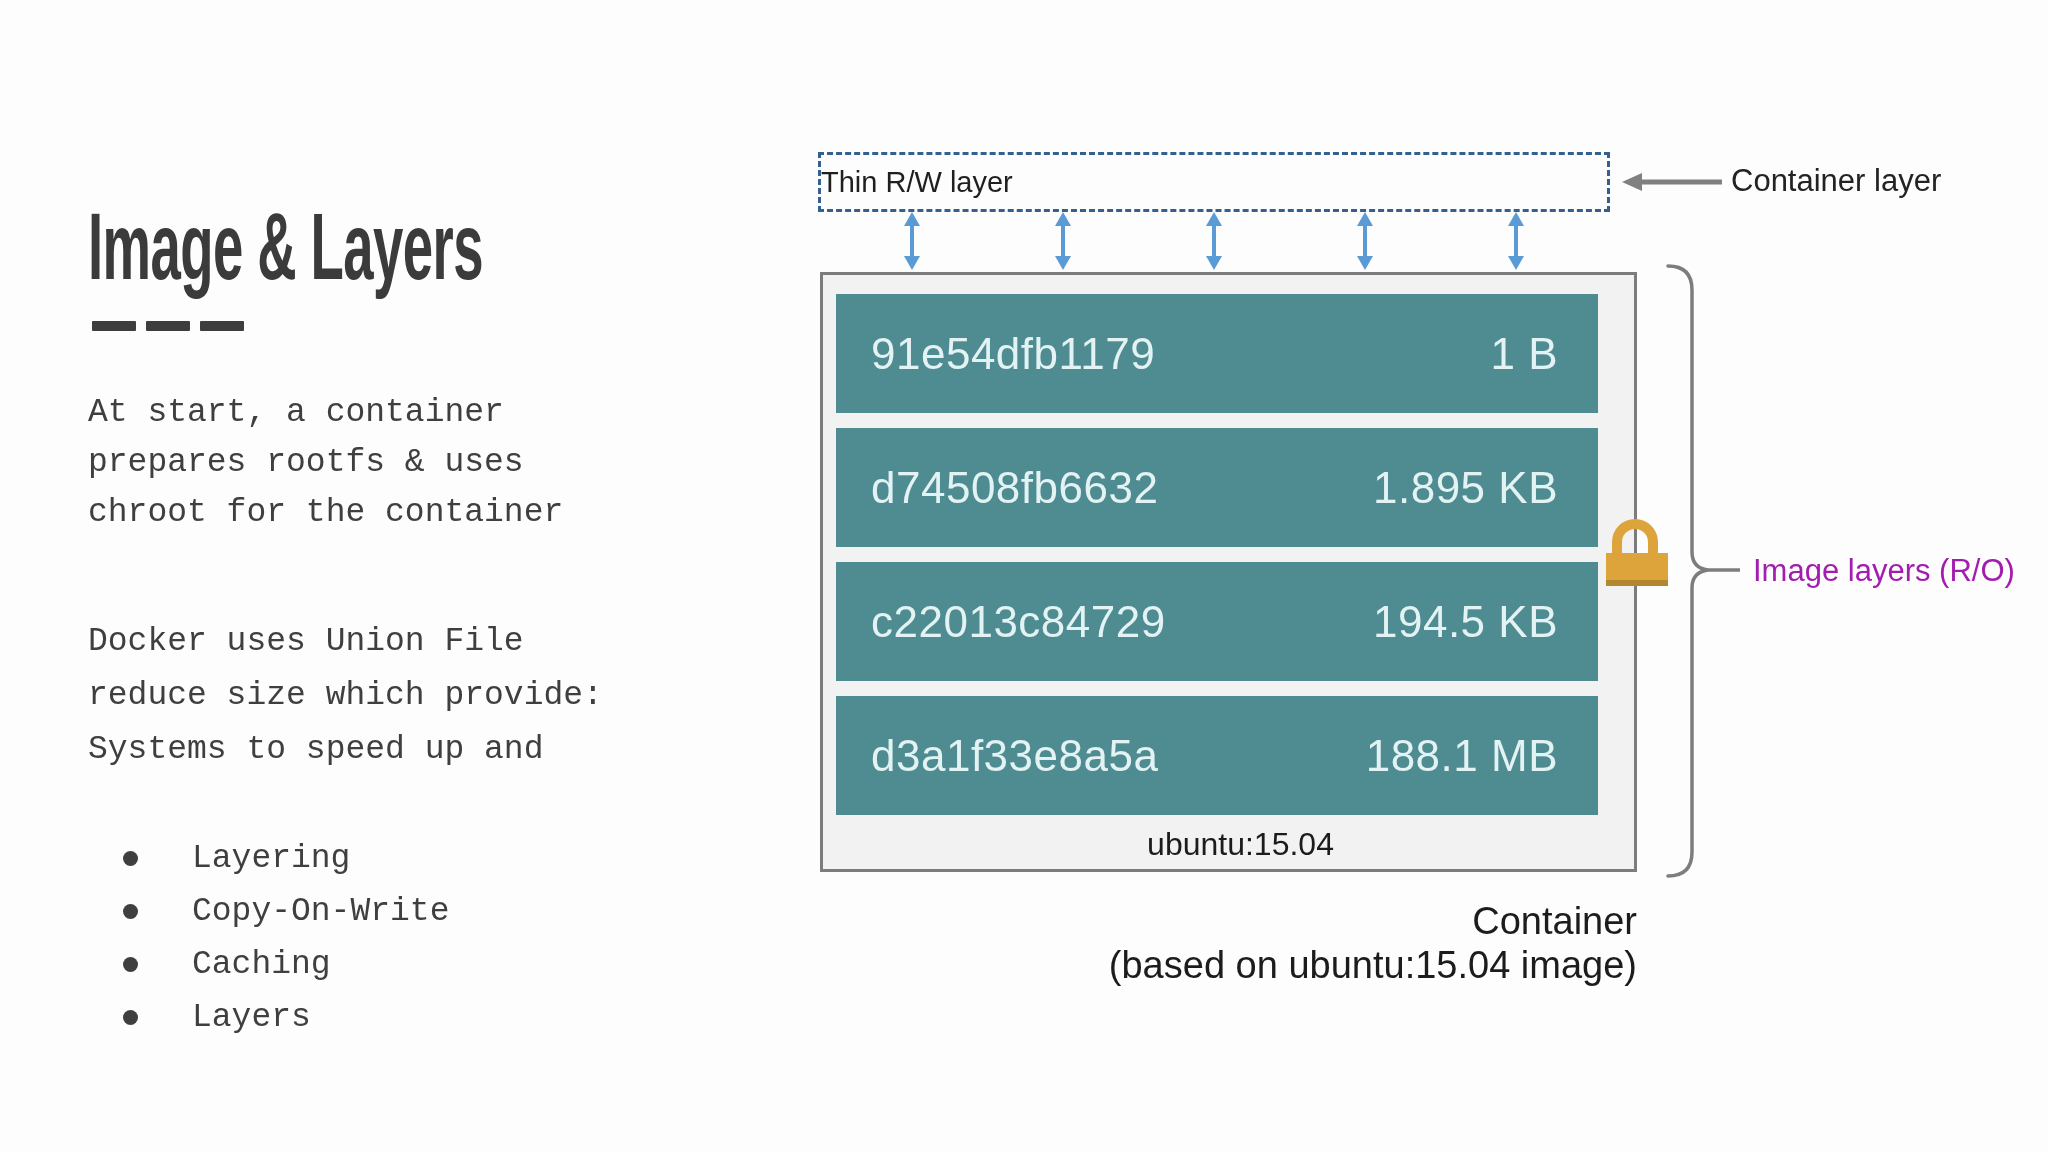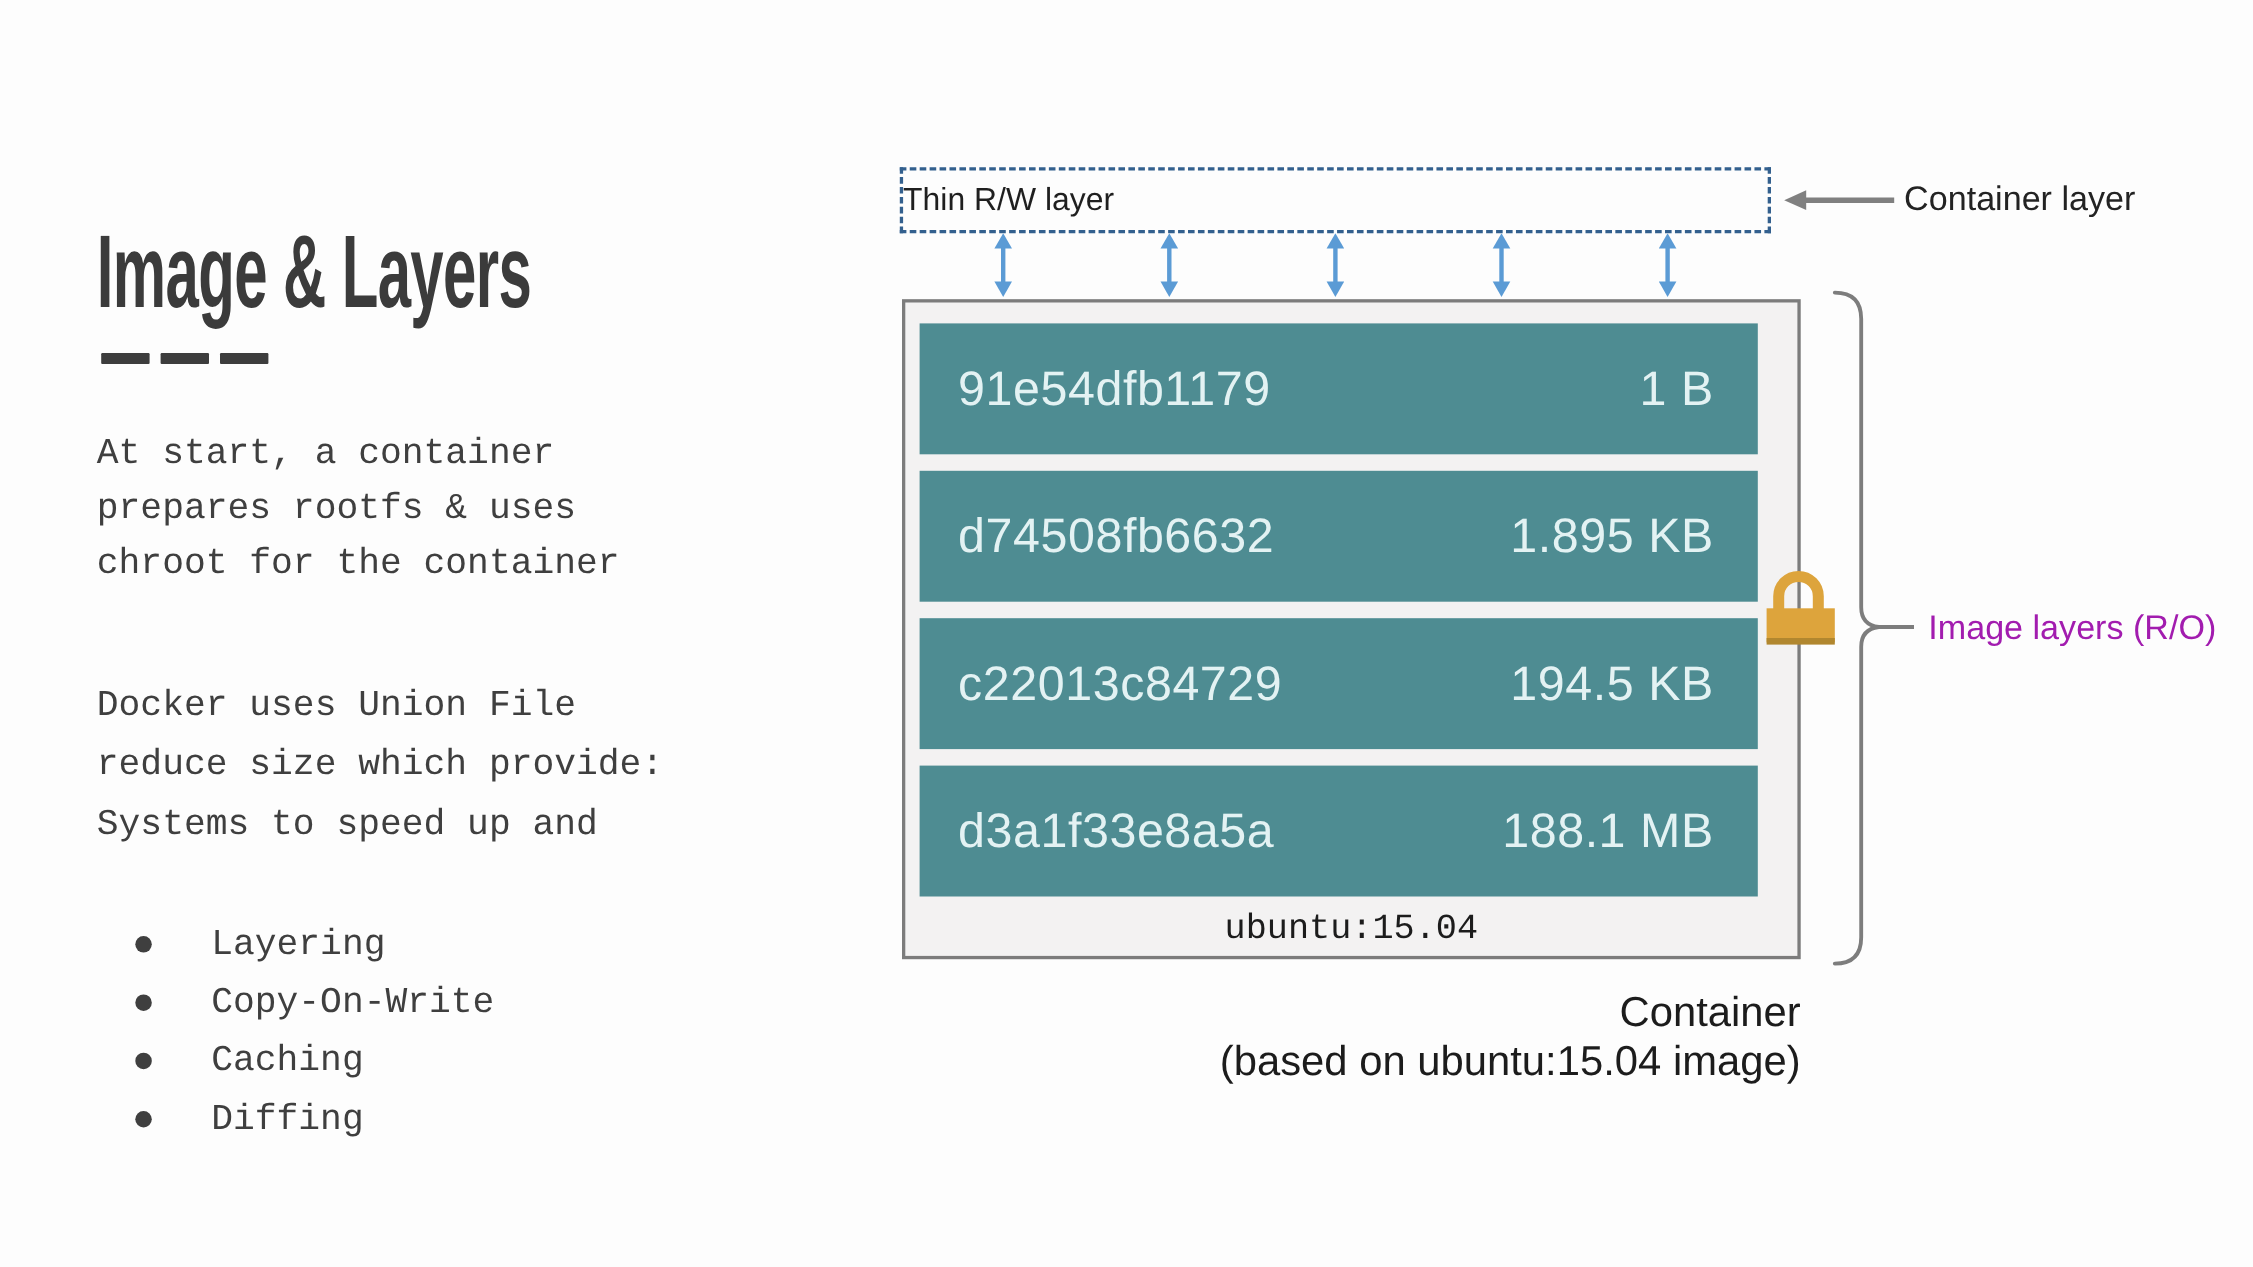--- a/index.html
+++ b/index.html
@@ -55,23 +55,23 @@
   .layer-row{
     position:absolute;left:13px;width:762px;height:119px;
     background:#4e8c92;
     display:flex;align-items:center;justify-content:space-between;
     box-sizing:border-box;padding:0 40px 0 35px;
     font-size:44px;color:#e3f2f3;
   }
   .layer-row .layer-id{letter-spacing:0.5px;}
   .layer-row .layer-size{letter-spacing:0.5px;}
   .base-image-label{
-    position:absolute;left:0;top:541px;width:100%;height:56px;
+    position:absolute;left:12px;top:541px;width:100%;height:56px;
     display:flex;align-items:center;justify-content:center;
-    font-size:32px;color:#1c1c1c;font-family:Liberation Mono, monospace;
+    font-size:32px;color:#1c1c1c;
   }
   .caption{
     position:absolute;left:820px;top:899px;width:817px;
     text-align:right;font-size:38px;color:#1c1c1c;line-height:44px;
   }
   .lock{position:absolute;left:1603px;top:518px;}
   .brace{position:absolute;left:1660px;top:260px;}
   .image-layers-label{
     position:absolute;left:1753px;top:553px;font-size:31px;color:#a21caf;white-space:nowrap;
   }
@@ -97,21 +97,21 @@
   <div class="mono para2">
     <div>Docker uses Union File</div>
     <div>reduce size which provide:</div>
     <div>Systems to speed up and</div>
   </div>
 
   <ul class="mono bullet-list">
     <li><span class="dot"></span><span>Layering</span></li>
     <li><span class="dot"></span><span>Copy-On-Write</span></li>
     <li><span class="dot"></span><span>Caching</span></li>
-    <li><span class="dot"></span><span>Diffing</span></li>
+    <li><span class="dot"></span><span>Layers</span></li>
   </ul>
 
   <div class="thin-box">
     <span>Thin R/W layer</span>
   </div>
 
   <svg class="h-arrow" width="104" height="26" viewBox="0 0 104 26">
     <line x1="18" y1="13" x2="102" y2="13" stroke="#808080" stroke-width="5"></line>
     <polygon points="2,13 22,4 22,22" fill="#808080"></polygon>
   </svg>

